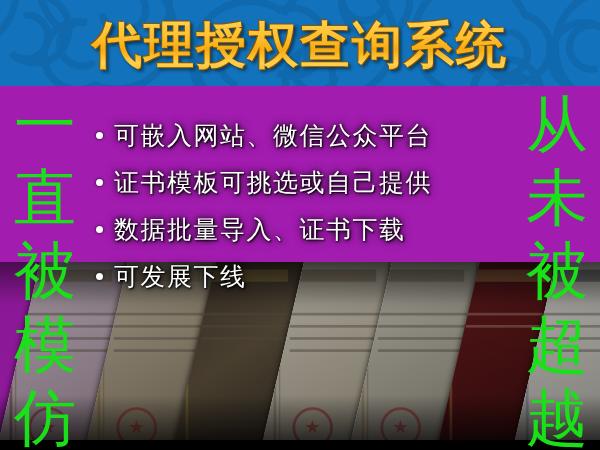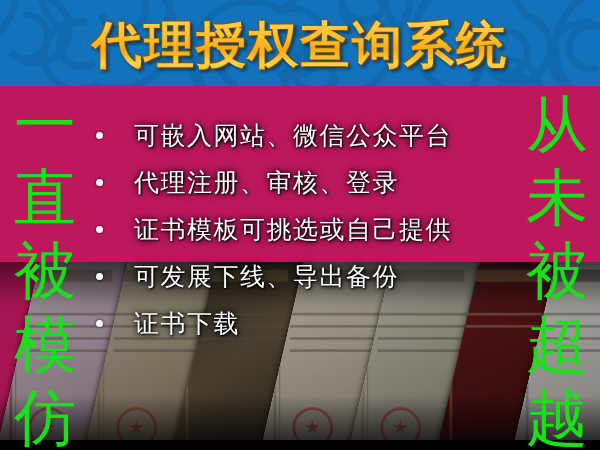--- a/index.html
+++ b/index.html
@@ -8,21 +8,21 @@
     width: 600px;
     height: 450px;
     overflow: hidden;
     background: #000;
   }
 
   .poster {
     position: relative;
     width: 600px;
     height: 450px;
-    background: #be185d;
+    background: #a21caf;
     overflow: hidden;
     font-family: "DejaVu Sans", "Liberation Sans", sans-serif;
   }
 
   
   .banner {
     position: absolute;
     left: 0; top: 0;
     width: 600px;
     height: 86px;
@@ -185,21 +185,20 @@
     left: 96px;
     top: 112px;
     width: 400px;
     z-index: 6;
     user-select: none;
   }
   .bullet-row {
     display: flex;
     align-items: center;
     height: 47px;
-    gap: 20px;
   }
   .bullet-dot {
     width: 7px;
     height: 7px;
     border-radius: 50%;
     background: #ffffff;
     flex: 0 0 auto;
     margin-right: 11px;
     box-shadow: 0 0 3px rgba(0,0,0,0.9);
   }
@@ -360,29 +359,25 @@
     <span>越</span>
   </div>
 
   <div class="bullets">
     <div class="bullet-row">
       <span class="bullet-dot"></span>
       <span class="bullet-text">可嵌入网站、微信公众平台</span>
     </div>
     <div class="bullet-row">
       <span class="bullet-dot"></span>
-      <span class="bullet-text">代理注册、审核、登录</span>
+      <span class="bullet-text">证书模板可挑选或自己提供</span>
     </div>
     <div class="bullet-row">
       <span class="bullet-dot"></span>
-      <span class="bullet-text">证书模板可挑选或自己提供</span>
+      <span class="bullet-text">数据批量导入、证书下载</span>
     </div>
     <div class="bullet-row">
       <span class="bullet-dot"></span>
-      <span class="bullet-text">可发展下线、导出备份</span>
-    </div>
-    <div class="bullet-row">
-      <span class="bullet-dot"></span>
-      <span class="bullet-text">证书下载</span>
+      <span class="bullet-text">可发展下线</span>
     </div>
   </div>
 
 </div>
 
 </body></html>

